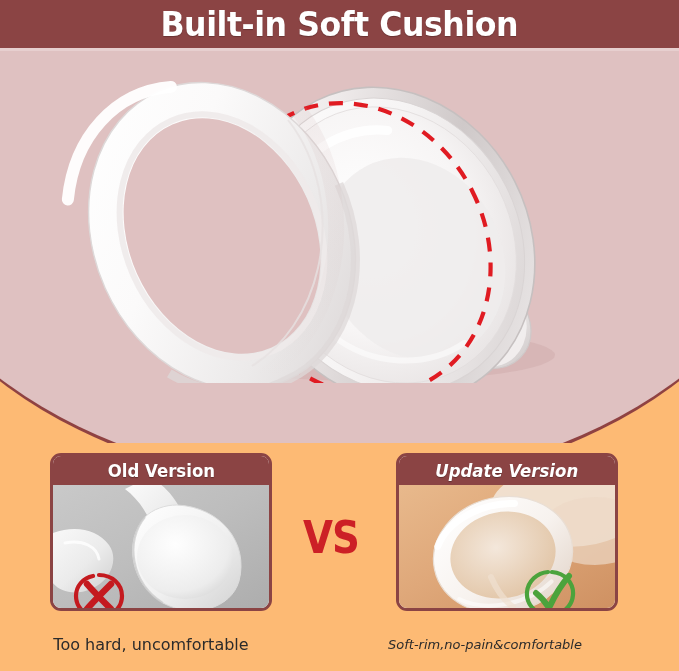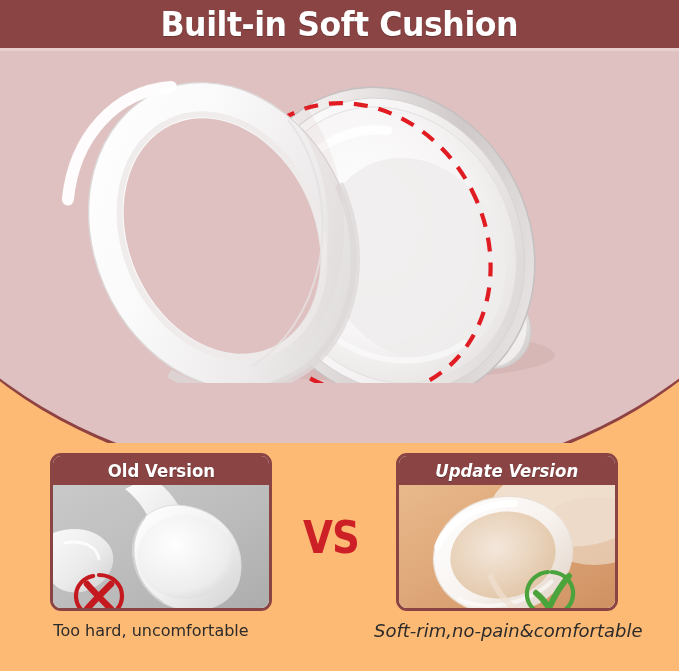--- a/index.html
+++ b/index.html
@@ -142,31 +142,31 @@
   .card-photo {
     position: absolute;
     left: 0; top: 29px;
     width: 216px;
     height: 123px;
     overflow: hidden;
   }
   .card-photo svg { display: block; }
 
   .card-caption {
-    margin-top: 10px;
+    margin-top: 24px;
     width: 222px;
     text-align: center;
     font-family: "DejaVu Sans", sans-serif;
     font-size: 16px;
     line-height: 20px;
     color: #2b2b2b;
     white-space: nowrap;
   }
   .card-old .card-caption  { margin-left: -10px; }
-  .card-new .card-caption  { margin-left: -22px; font-size: 18px; text-align: center; }
+  .card-new .card-caption  { margin-left: -22px; font-size: 13px; text-align: center; }
 
   .vs {
     position: absolute;
     left: 0; top: 0;
     width: 679px;
     height: 228px;
     pointer-events: none;
   }
   .vs-text {
     position: absolute;

